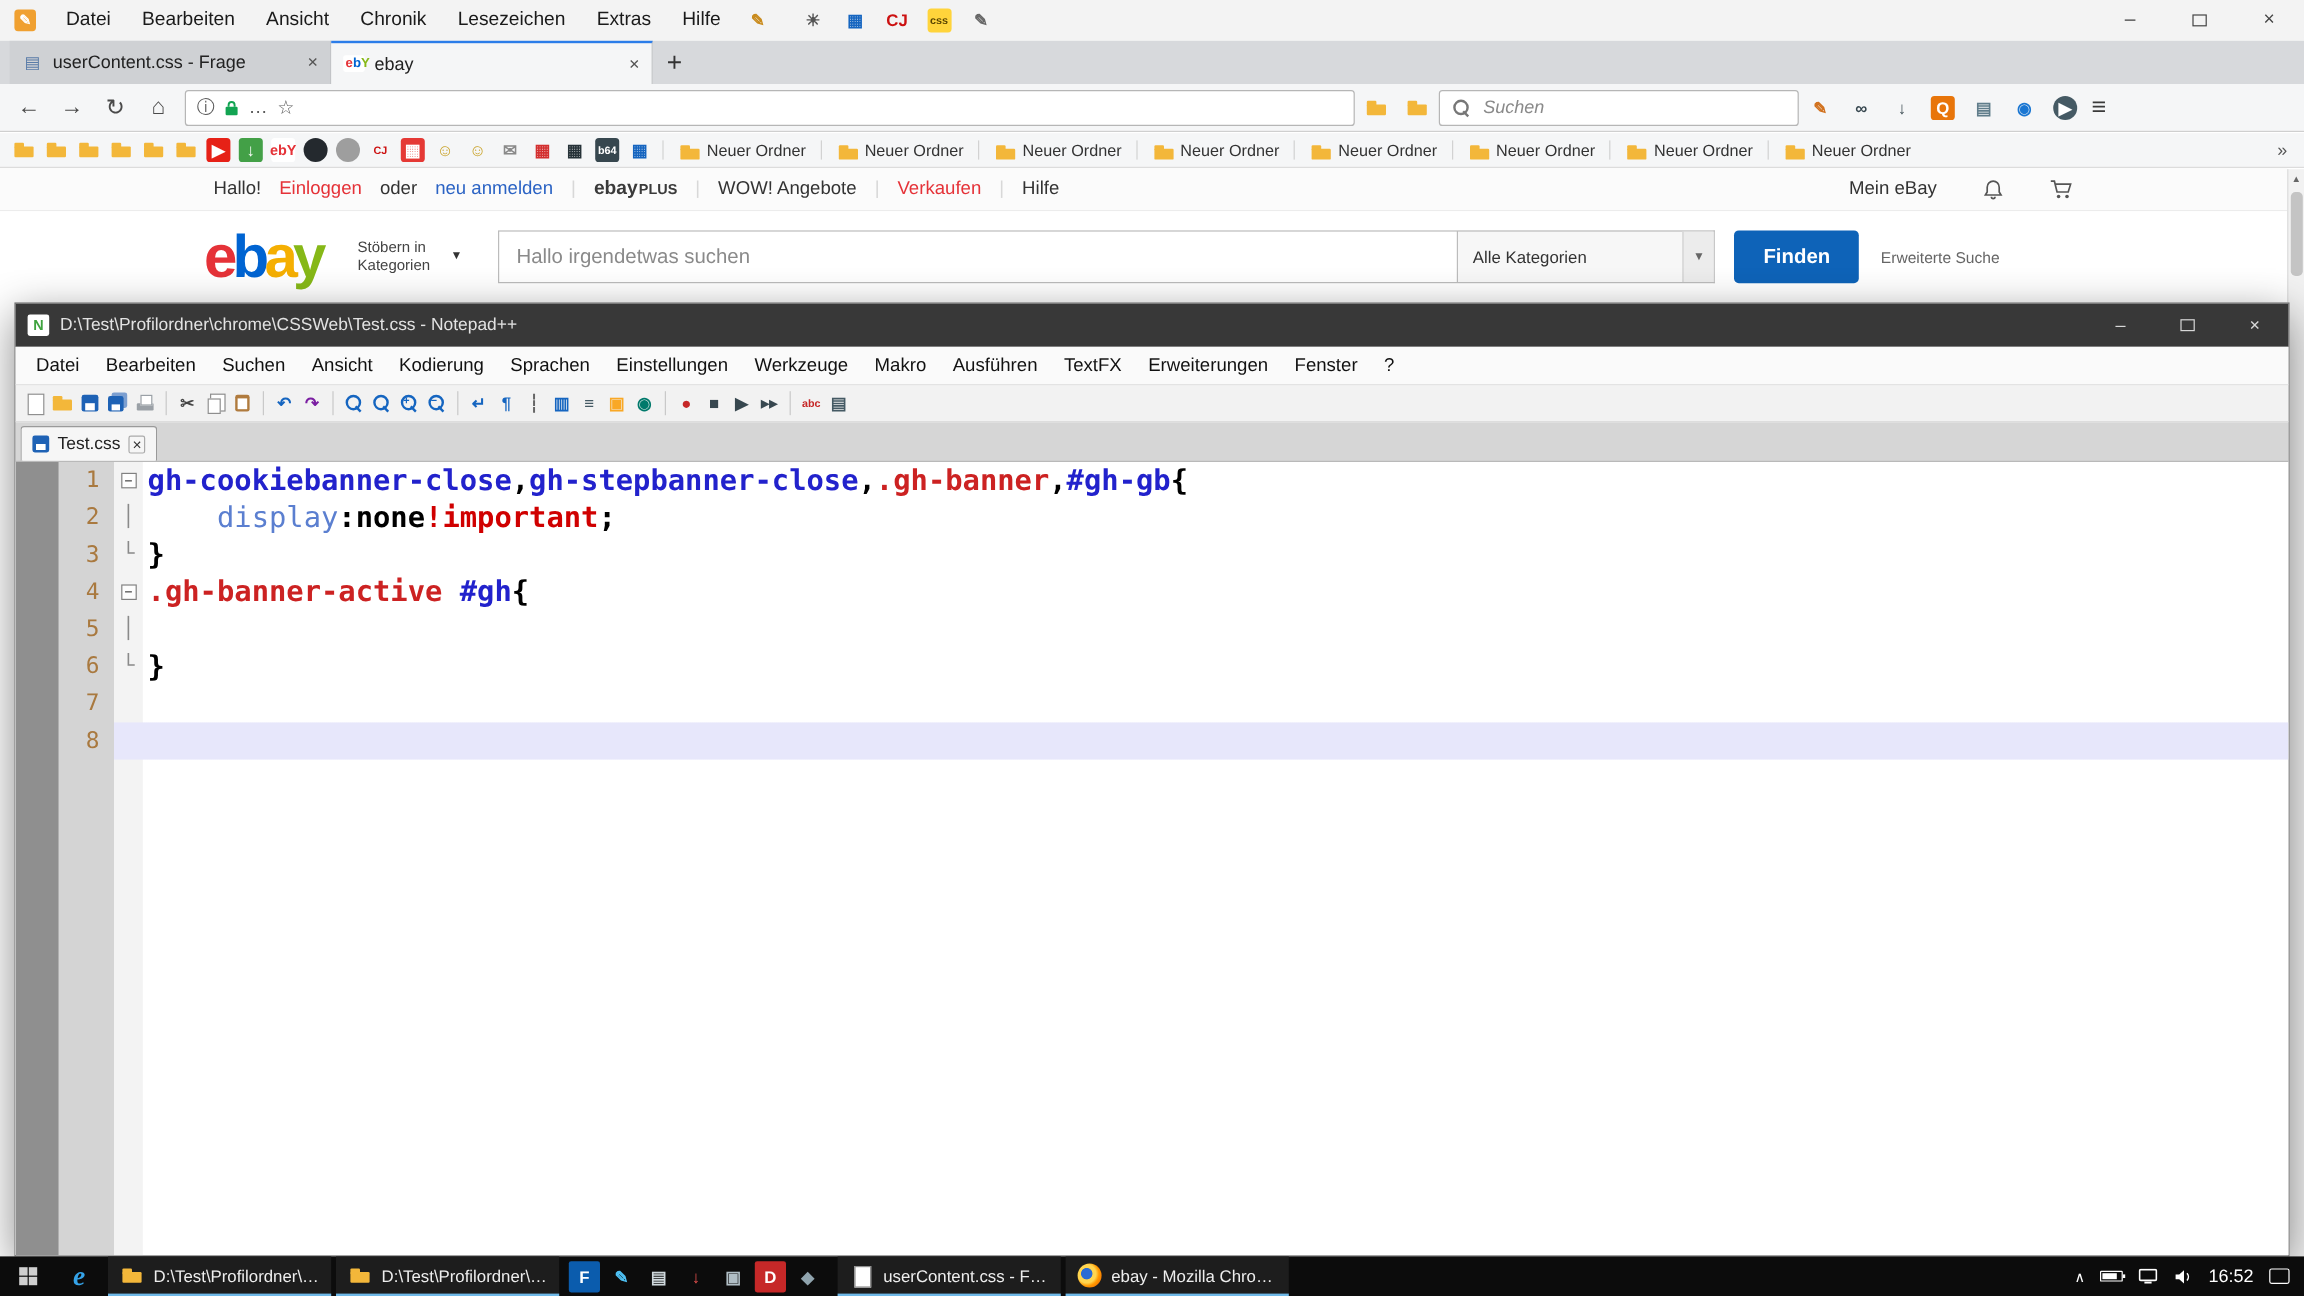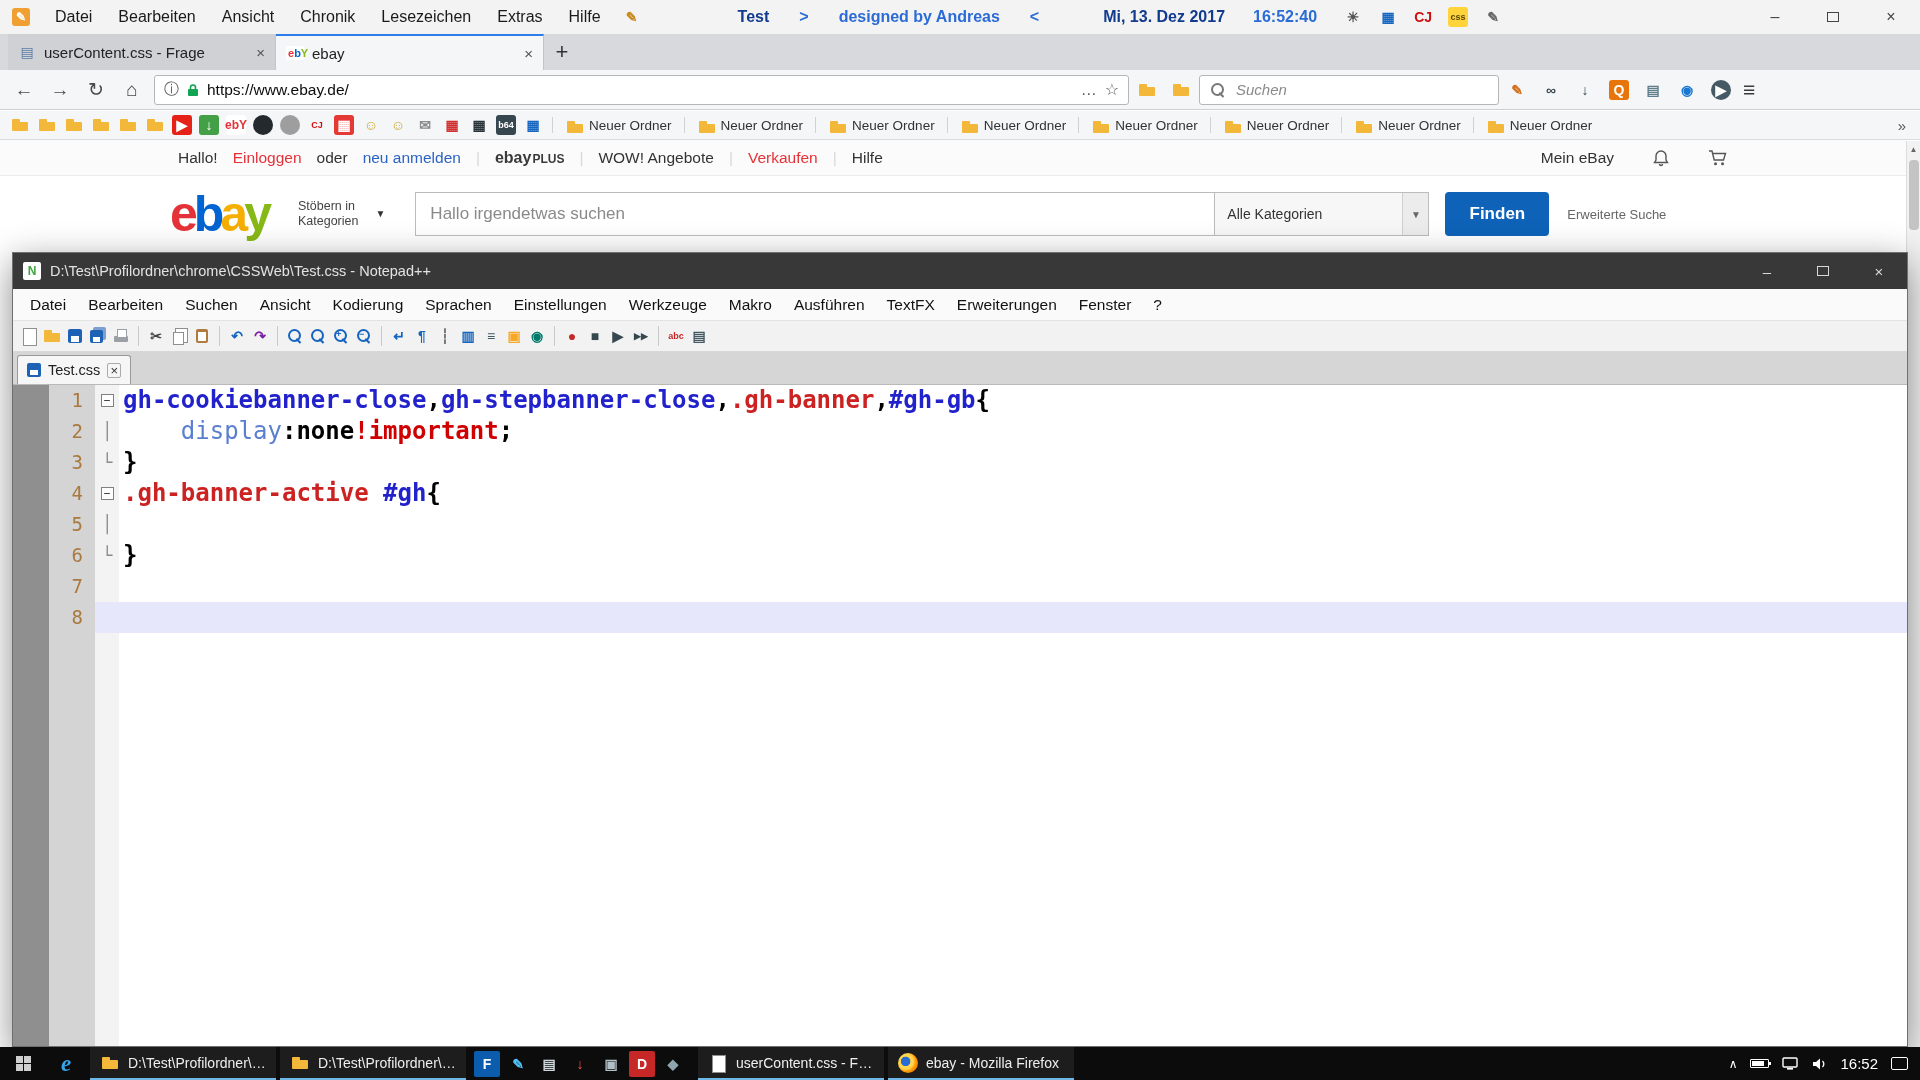--- a/index.html
+++ b/index.html
@@ -178,28 +178,20 @@
         <span class="menu-item">Bearbeiten</span>
         <span class="menu-item">Ansicht</span>
         <span class="menu-item">Chronik</span>
         <span class="menu-item">Lesezeichen</span>
         <span class="menu-item">Extras</span>
         <span class="menu-item">Hilfe</span>
       </div>
     <span class="mini-icon quick-note">
         <span class="gl" style="color:#c98a1b">✎</span>
       </span>
-    <div class="ff-custom">
-      <span class="cb-label">Test</span>
-      <span class="cb-sep">&gt;</span>
-      <span class="cb-credit">designed by Andreas</span>
-      <span class="cb-sep">&lt;</span>
-      <span class="cb-date">Mi, 13. Dez 2017</span>
-      <span class="cb-time">16:52:40</span>
-    </div>
     <div class="tb-iconrow">
         <span class="mini-icon">
           <span class="gl" style="color: rgb(85, 85, 85);">☀</span>
         </span>
         <span class="mini-icon">
           <span class="gl" style="color: rgb(21, 101, 192);">▦</span>
         </span>
         <span class="mini-icon">
           <span class="gl" style="color: rgb(204, 17, 17);">CJ</span>
         </span>
@@ -241,21 +233,20 @@
     <span class="nav-btn">←</span>
     <span class="nav-btn">→</span>
     <span class="nav-btn">↻</span>
     <span class="nav-btn">⌂</span>
     <div class="urlbar">
       <span class="url-info">ⓘ</span>
       <svg width="12" height="14" viewBox="0 0 12 14">
           <rect x="1" y="6" width="10" height="7" rx="1" fill="#12a452"></rect>
           <path d="M3.5 6V4.5a2.5 2.5 0 0 1 5 0V6" fill="none" stroke="#12a452" stroke-width="1.6"></path>
         </svg>
-      <span class="url-text">https://www.ebay.de/</span>
       <span class="url-dots">…</span>
       <span class="url-star">☆</span>
     </div>
     <div class="nav-right-icons">
         <span class="mini-icon shape-folder"></span>
         <span class="mini-icon shape-folder"></span>
       </div>
     <div class="searchbar">
       <span class="mini-icon shape-zoom"></span>
       <span class="search-placeholder">Suchen</span>
@@ -643,21 +634,21 @@
         <span class="mini-icon">
           <span class="gl" style="color: rgb(144, 164, 174);">◆</span>
         </span>
       </div>
     <div class="tb-btn">
       <span class="mini-icon shape-page"></span>
       <span class="lbl">userContent.css - Frag...</span>
     </div>
     <div class="tb-btn">
       <span class="icon-firefox"></span>
-      <span class="lbl">ebay - Mozilla Firefox</span>
+      <span class="lbl">ebay - Mozilla Chronik</span>
     </div>
     <div class="tb-tray">
       <span class="tray-chevron">∧</span>
       <span class="battery"></span>
       <svg width="16" height="13" viewBox="0 0 16 13">
           <rect x="1" y="1" width="14" height="9" rx="1" fill="none" stroke="#fff" stroke-width="1.4"></rect>
           <rect x="5" y="11" width="6" height="1.6" fill="#fff"></rect>
         </svg>
       <svg width="16" height="14" viewBox="0 0 16 14">
           <path d="M2 5h3l4-3.5v11L5 9H2z" fill="#fff"></path>

